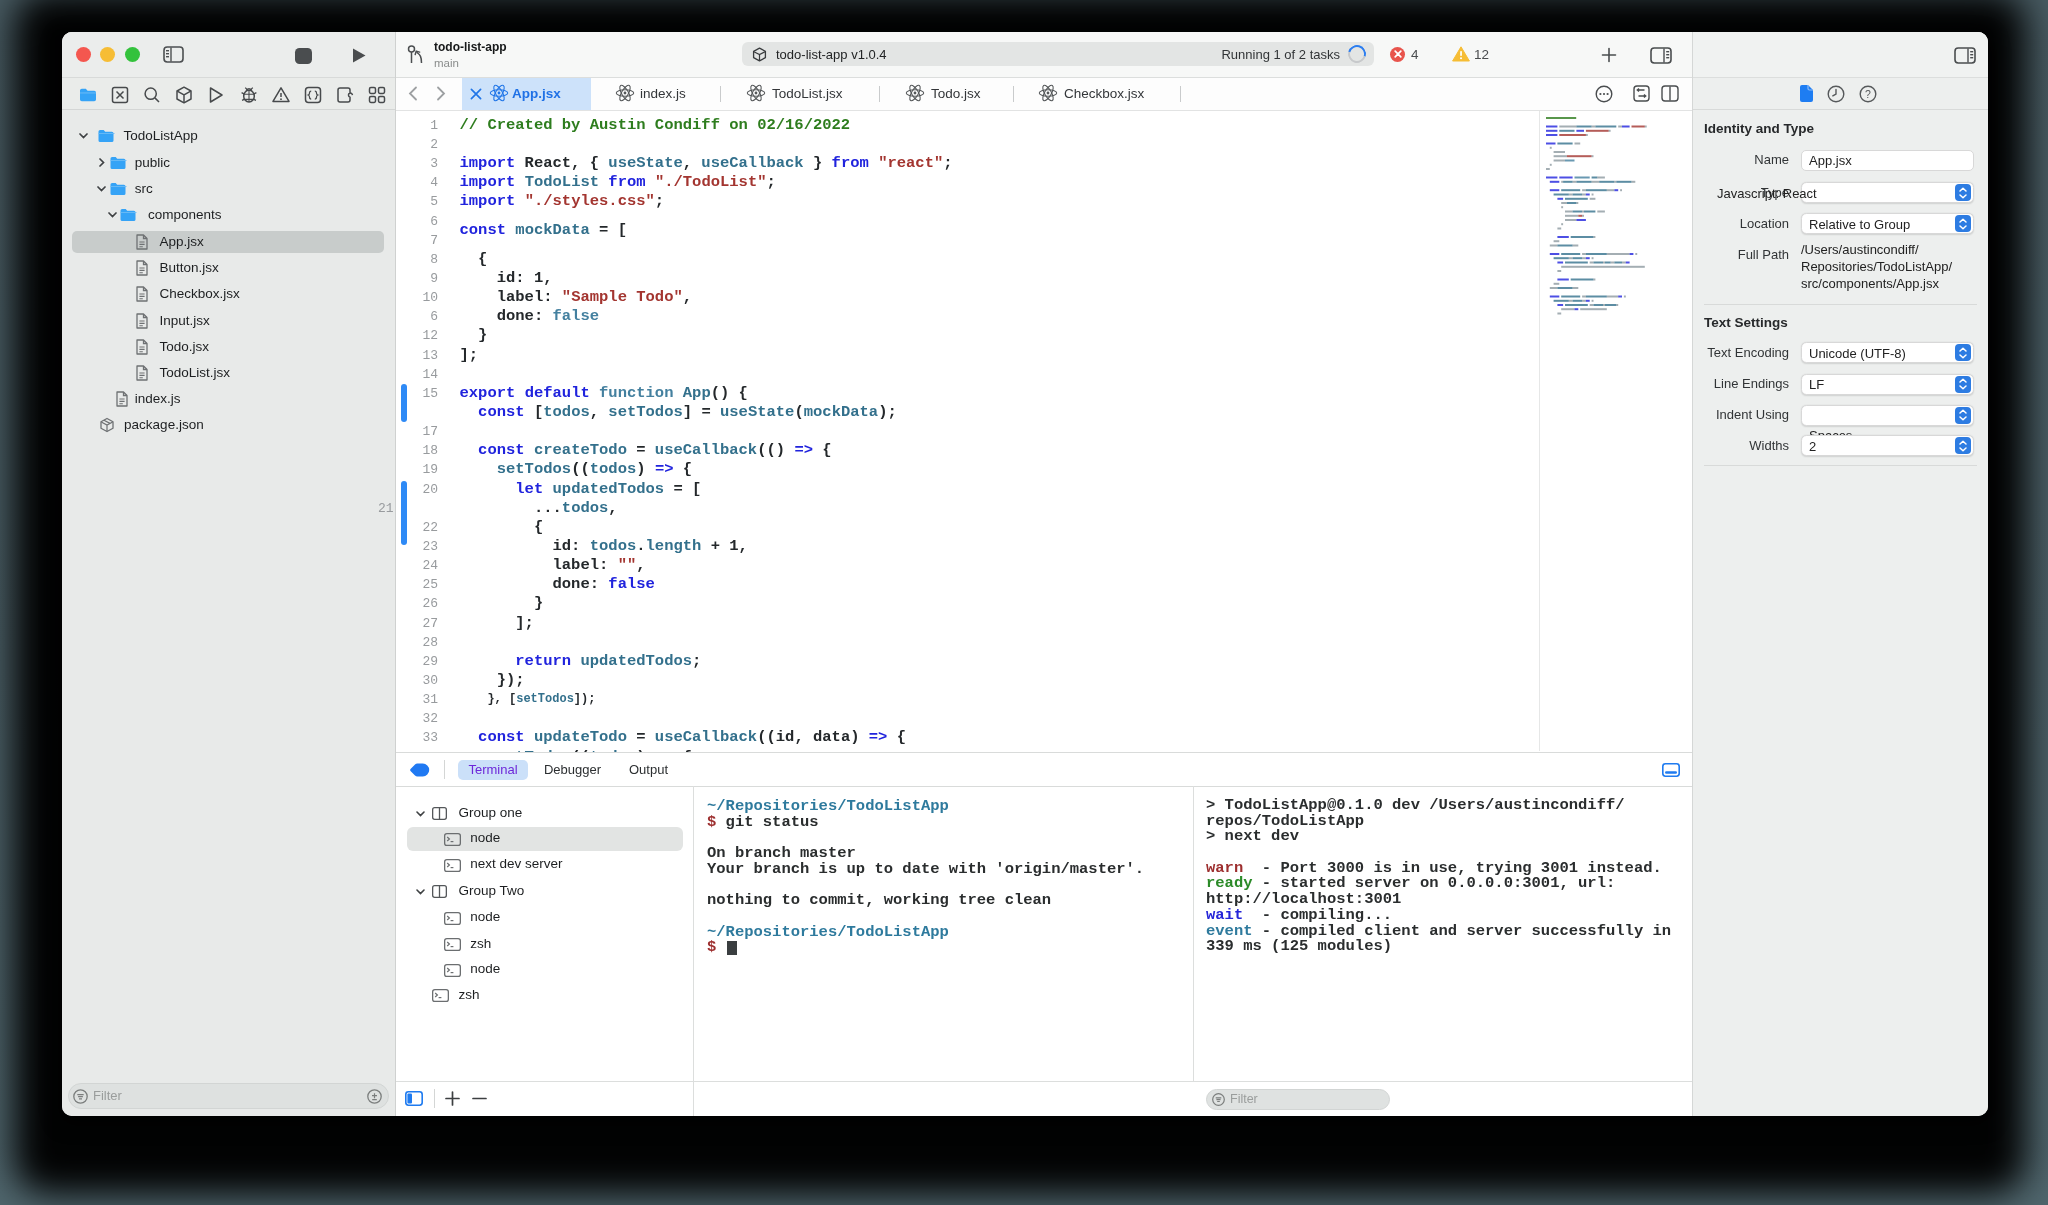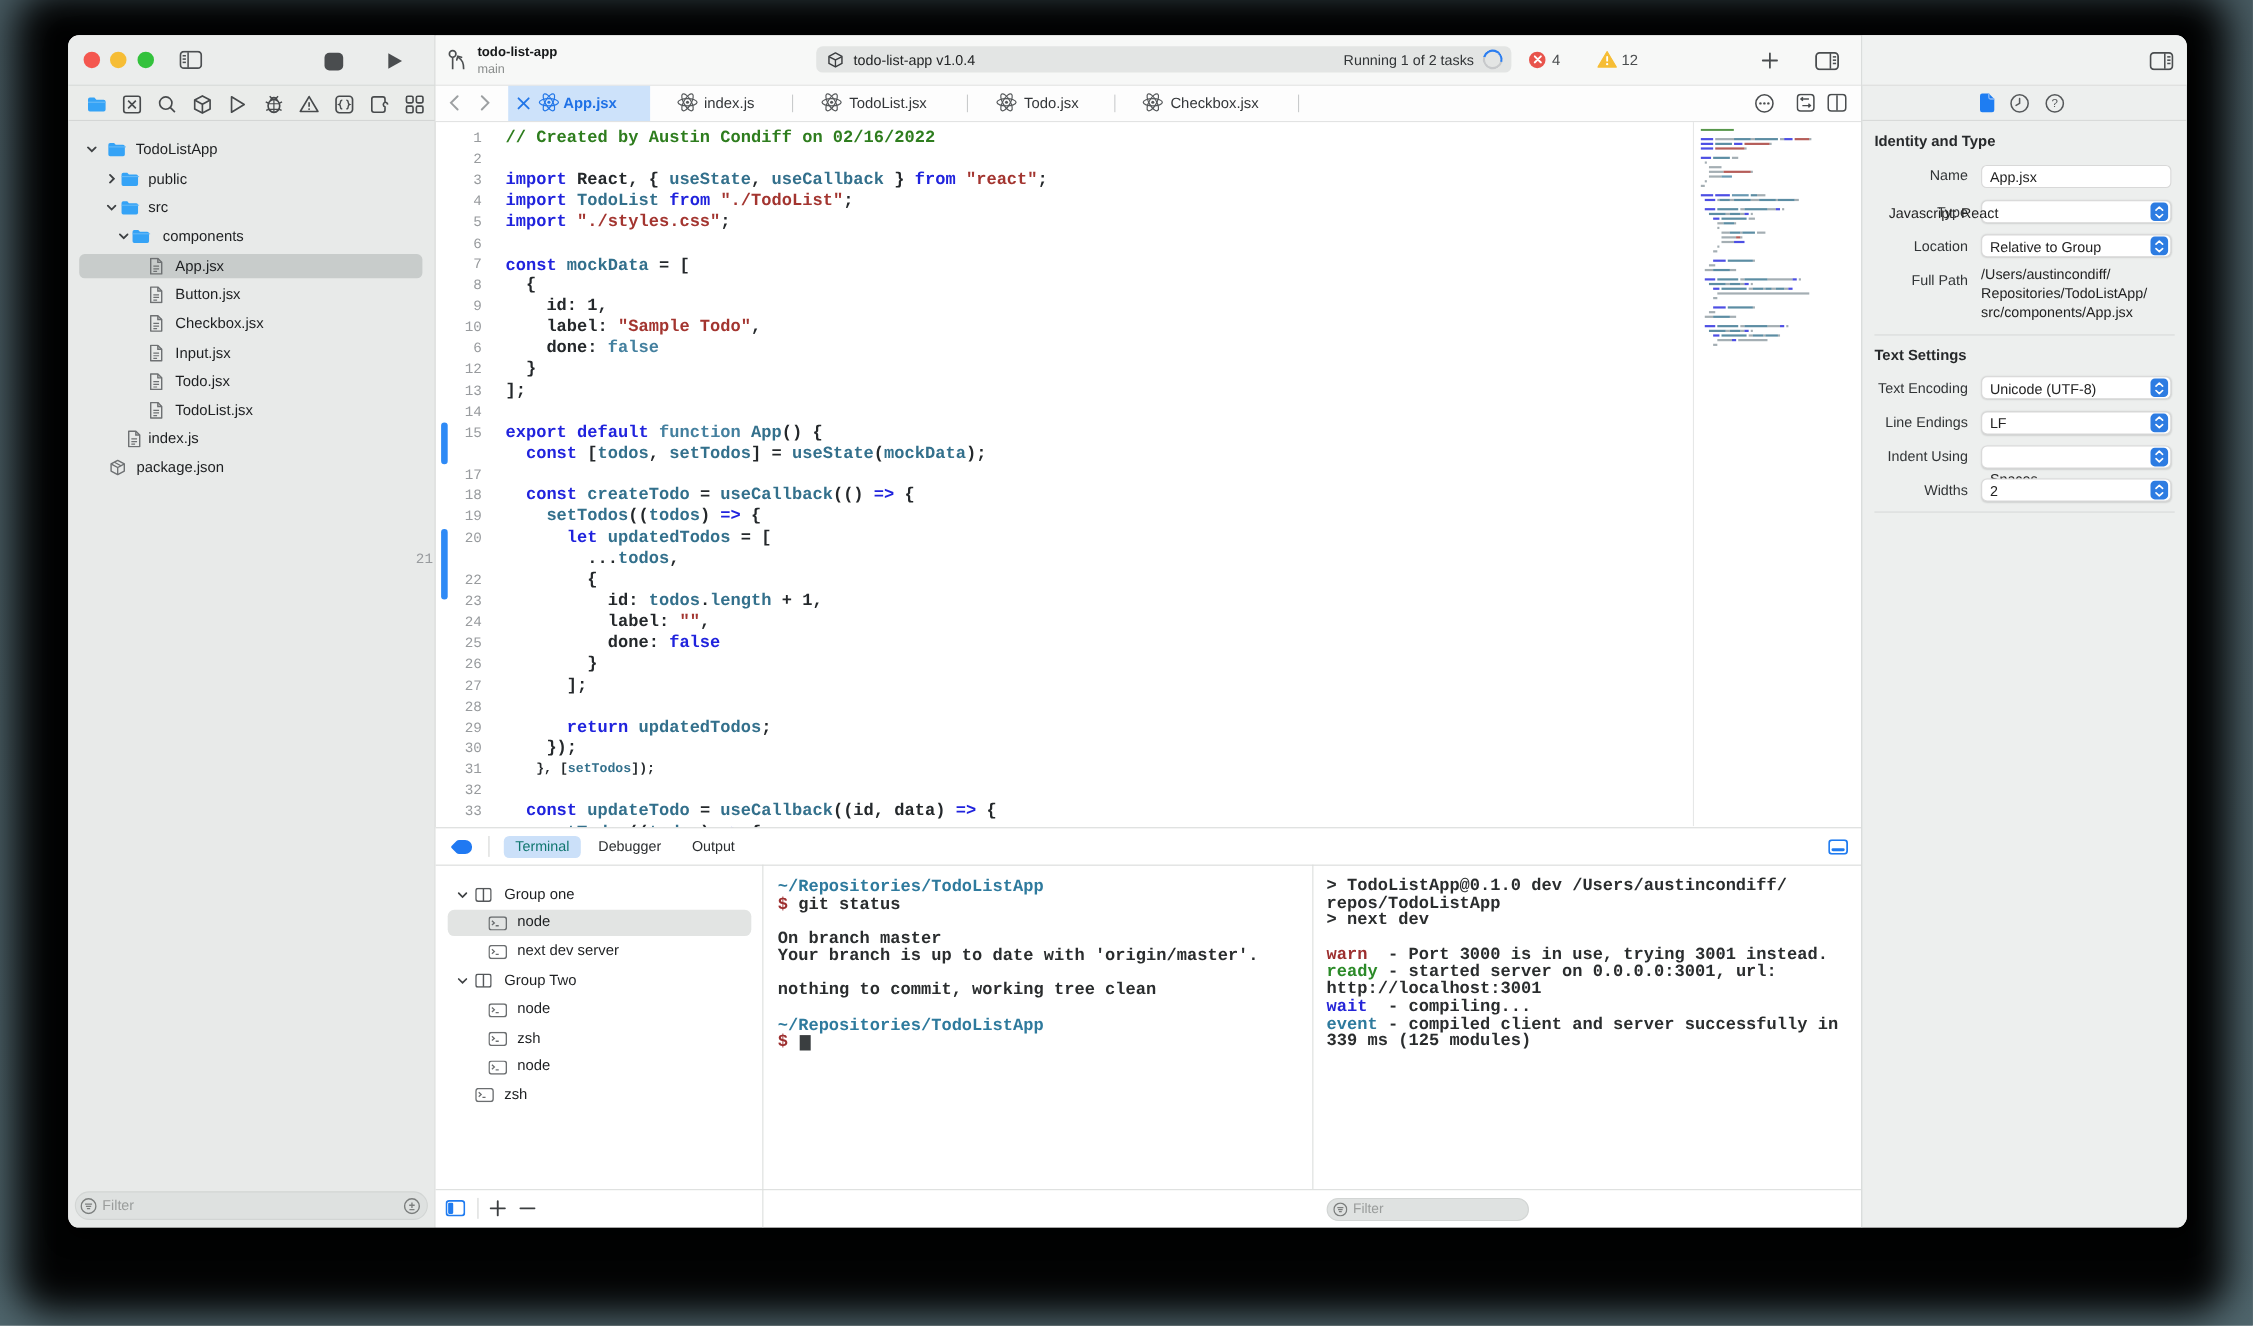--- a/index.html
+++ b/index.html
@@ -333,21 +333,21 @@
 <div class="abs mono" style="left:397.5px;top:83.90px;height:19.14px;line-height:19.14px;font-size:15.5px;font-weight:600;white-space:pre"><span style="color:#2E7D1E">//&nbsp;Created&nbsp;by&nbsp;Austin&nbsp;Condiff&nbsp;on&nbsp;02/16/2022</span></div>
 <div class="abs mono" style="left:316px;top:103.04px;width:60px;height:19.14px;line-height:19.14px;font-size:13px;color:#989b9e;text-align:right">2</div>
 <div class="abs mono" style="left:316px;top:122.18px;width:60px;height:19.14px;line-height:19.14px;font-size:13px;color:#989b9e;text-align:right">3</div>
 <div class="abs mono" style="left:397.5px;top:122.18px;height:19.14px;line-height:19.14px;font-size:15.5px;font-weight:600;white-space:pre"><span style="color:#2023dd">import</span><span style="color:#24282b">&nbsp;React,&nbsp;{&nbsp;</span><span style="color:#33708C">useState</span><span style="color:#24282b">,&nbsp;</span><span style="color:#33708C">useCallback</span><span style="color:#24282b">&nbsp;}&nbsp;</span><span style="color:#2023dd">from</span><span style="color:#24282b">&nbsp;</span><span style="color:#A33530">"react"</span><span style="color:#24282b">;</span></div>
 <div class="abs mono" style="left:316px;top:141.32px;width:60px;height:19.14px;line-height:19.14px;font-size:13px;color:#989b9e;text-align:right">4</div>
 <div class="abs mono" style="left:397.5px;top:141.32px;height:19.14px;line-height:19.14px;font-size:15.5px;font-weight:600;white-space:pre"><span style="color:#2023dd">import</span><span style="color:#24282b">&nbsp;</span><span style="color:#33708C">TodoList</span><span style="color:#24282b">&nbsp;</span><span style="color:#2023dd">from</span><span style="color:#24282b">&nbsp;</span><span style="color:#A33530">"./TodoList"</span><span style="color:#24282b">;</span></div>
 <div class="abs mono" style="left:316px;top:160.46px;width:60px;height:19.14px;line-height:19.14px;font-size:13px;color:#989b9e;text-align:right">5</div>
 <div class="abs mono" style="left:397.5px;top:160.46px;height:19.14px;line-height:19.14px;font-size:15.5px;font-weight:600;white-space:pre"><span style="color:#2023dd">import</span><span style="color:#24282b">&nbsp;</span><span style="color:#A33530">"./styles.css"</span><span style="color:#24282b">;</span></div>
 <div class="abs mono" style="left:316px;top:179.60px;width:60px;height:19.14px;line-height:19.14px;font-size:13px;color:#989b9e;text-align:right">6</div>
 <div class="abs mono" style="left:316px;top:198.74px;width:60px;height:19.14px;line-height:19.14px;font-size:13px;color:#989b9e;text-align:right">7</div>
-<div class="abs mono" style="left:397.5px;top:200px;height:19.14px;line-height:19.14px;font-size:15.5px;font-weight:600;white-space:pre"><span style="color:#2023dd">const</span><span style="color:#24282b">&nbsp;</span><span style="color:#33708C">mockData</span><span style="color:#24282b">&nbsp;=&nbsp;[</span></div>
+<div class="abs mono" style="left:397.5px;top:189px;height:19.14px;line-height:19.14px;font-size:15.5px;font-weight:600;white-space:pre"><span style="color:#2023dd">const</span><span style="color:#24282b">&nbsp;</span><span style="color:#33708C">mockData</span><span style="color:#24282b">&nbsp;=&nbsp;[</span></div>
 <div class="abs mono" style="left:316px;top:217.88px;width:60px;height:19.14px;line-height:19.14px;font-size:13px;color:#989b9e;text-align:right">8</div>
 <div class="abs mono" style="left:397.5px;top:217.88px;height:19.14px;line-height:19.14px;font-size:15.5px;font-weight:600;white-space:pre"><span style="color:#24282b">&nbsp;&nbsp;{</span></div>
 <div class="abs mono" style="left:316px;top:237.02px;width:60px;height:19.14px;line-height:19.14px;font-size:13px;color:#989b9e;text-align:right">9</div>
 <div class="abs mono" style="left:397.5px;top:237.02px;height:19.14px;line-height:19.14px;font-size:15.5px;font-weight:600;white-space:pre"><span style="color:#24282b">&nbsp;&nbsp;&nbsp;&nbsp;id:&nbsp;1,</span></div>
 <div class="abs mono" style="left:316px;top:256.16px;width:60px;height:19.14px;line-height:19.14px;font-size:13px;color:#989b9e;text-align:right">10</div>
 <div class="abs mono" style="left:397.5px;top:256.16px;height:19.14px;line-height:19.14px;font-size:15.5px;font-weight:600;white-space:pre"><span style="color:#24282b">&nbsp;&nbsp;&nbsp;&nbsp;label:&nbsp;</span><span style="color:#A33530">"Sample&nbsp;Todo"</span><span style="color:#24282b">,</span></div>
 <div class="abs mono" style="left:316px;top:275.30px;width:60px;height:19.14px;line-height:19.14px;font-size:13px;color:#989b9e;text-align:right">6</div>
 <div class="abs mono" style="left:397.5px;top:275.30px;height:19.14px;line-height:19.14px;font-size:15.5px;font-weight:600;white-space:pre"><span style="color:#24282b">&nbsp;&nbsp;&nbsp;&nbsp;done:&nbsp;</span><span style="color:#44809f">false</span></div>
 <div class="abs mono" style="left:316px;top:294.44px;width:60px;height:19.14px;line-height:19.14px;font-size:13px;color:#989b9e;text-align:right">12</div>
 <div class="abs mono" style="left:397.5px;top:294.44px;height:19.14px;line-height:19.14px;font-size:15.5px;font-weight:600;white-space:pre"><span style="color:#24282b">&nbsp;&nbsp;}</span></div>
@@ -535,21 +535,21 @@
       <rect x="34.2" y="191.2" width="26.6" height="2" fill="#5a6b74" opacity="0.55"></rect>
       <rect x="11.4" y="195.5" width="3.8" height="2" fill="#5a6b74" opacity="0.55"></rect>
     </svg>
 <div class="abs" style="left:334px;top:719.5px;width:1296px;height:1px;background:#d9dbda"></div>
 <div class="abs" style="left:334px;top:753.5px;width:1296px;height:1px;background:#d9dbda"></div>
 <svg class="abs" style="left:347px;top:731px" width="21" height="14" viewBox="0 0 21 14">
       <path d="M13.8,0.6 H8.4 a3.4,3.4 0 0 0 -2.4,1 L1.5,6.1 a1.3,1.3 0 0 0 0,1.8 L6,12.4 a3.4,3.4 0 0 0 2.4,1 h5.4 a6.4,6.4 0 0 0 0,-12.8 z" fill="#2079f2"></path>
     </svg>
 <div class="abs" style="left:382px;top:728px;width:1px;height:19px;background:#d4d6d5"></div>
 <div class="abs" style="left:396px;top:727.5px;width:70px;height:20.5px;border-radius:5px;background:#cbe0f9"></div>
-<div class="abs" style="left:396px;top:730px;width:70px;text-align:center;font-size:13px;color:#0f766e">Terminal</div>
+<div class="abs" style="left:396px;top:730px;width:70px;text-align:center;font-size:13px;color:#6d28d9">Terminal</div>
 <div class="abs" style="left:480px;top:730px;width:61px;text-align:center;font-size:13px;color:#2c2f31">Debugger</div>
 <div class="abs" style="left:564px;top:730px;width:45px;text-align:center;font-size:13px;color:#2c2f31">Output</div>
 <svg class="abs" style="left:1600px;top:731px" width="18" height="14" viewBox="0 0 18 14">
       <rect x="0.8" y="0.8" width="16.4" height="12.4" rx="2.6" fill="none" stroke="#1f7bf0" stroke-width="1.6"></rect>
       <rect x="3" y="8.2" width="12" height="2.6" rx="1.3" fill="#1f7bf0"></rect>
     </svg>
 <div class="abs" style="left:631px;top:754px;width:1px;height:330px;background:#dcdedd"></div>
 <div class="abs" style="left:334px;top:1049px;width:1296px;height:1px;background:#dcdedd"></div>
 <div class="abs" style="left:1131px;top:754px;width:1px;height:295px;background:#dcdedd"></div>
 <svg class="abs" style="left:354px;top:778.8px" width="9" height="6" viewBox="0 0 9 6">

